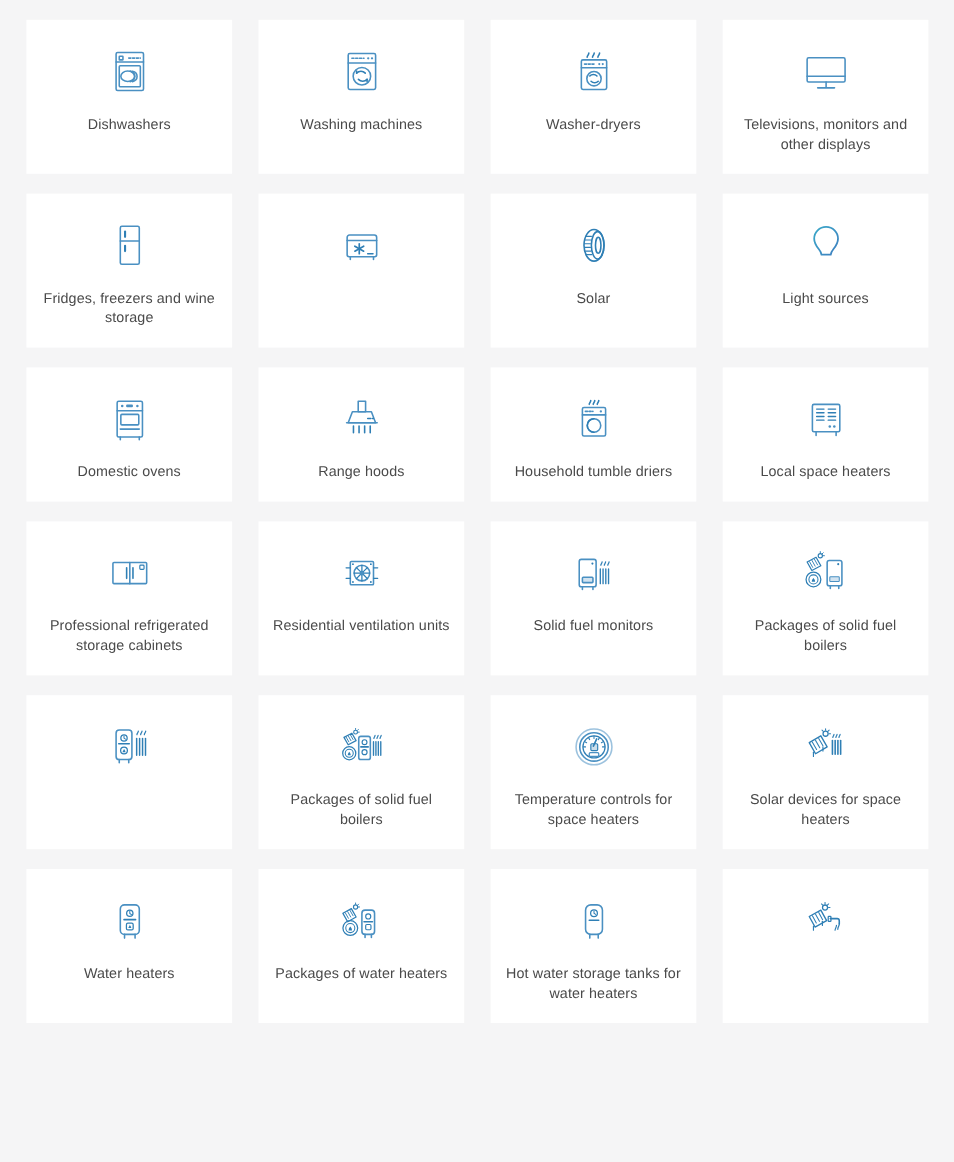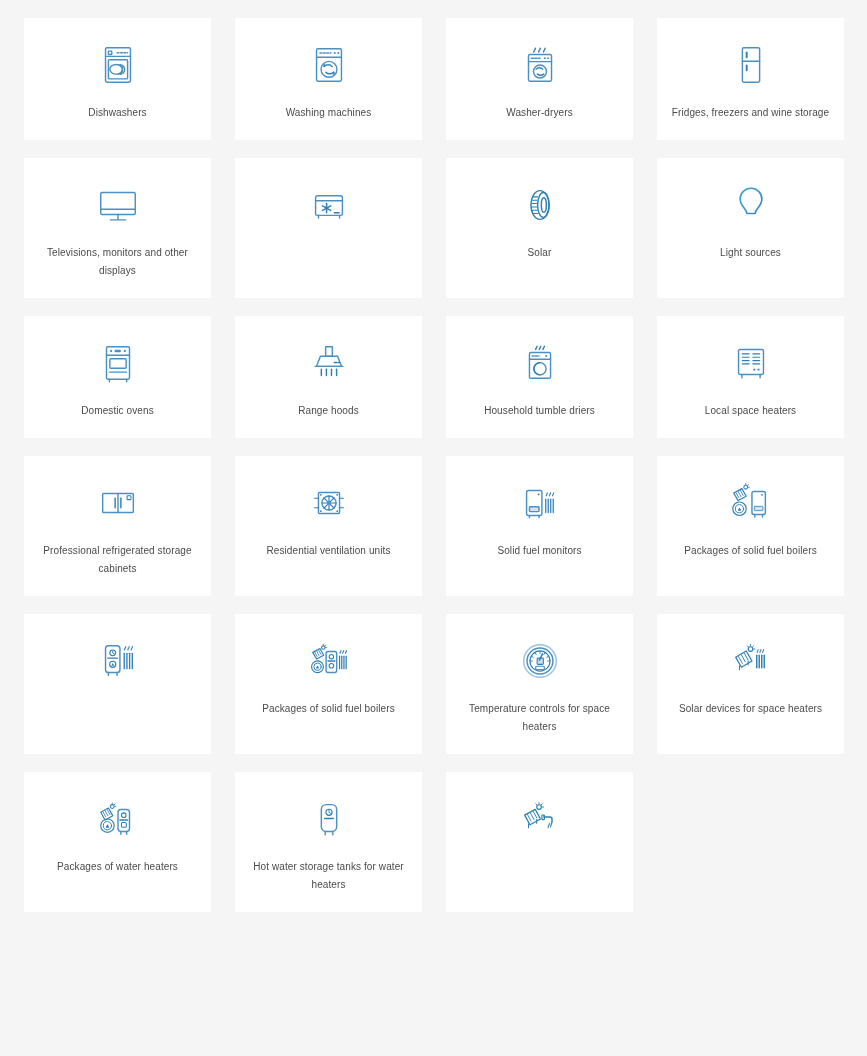--- a/index.html
+++ b/index.html
@@ -37,21 +37,21 @@
   }
   .icon-box {
     height: 50px;
     display: flex;
     align-items: center;
     justify-content: center;
     margin-bottom: 14px;
   }
   .icon-box svg { display: block; }
   .card-label {
-    font-size: 10px;
+    font-size: 13px;
     line-height: 18px;
     color: #4a4a4a;
     text-align: center;
     letter-spacing: 0.1px;
   }
   
   #grid > .card { align-self: stretch; }
 </style>
 </head>
 <body>
@@ -99,38 +99,38 @@
           <circle cx="24" cy="30.8" r="6.8"></circle>
           <path d="M20 28.3c1.8-1.9 5-1.9 6.8 0M28 33.3c-1.8 1.9-5 1.9-6.8 0" stroke="#2f7fb5"></path>
           <path d="M17.5 10.5c0-2 1.6-2 1.6-4M22.6 10.5c0-2 1.6-2 1.6-4M27.7 10.5c0-2 1.6-2 1.6-4" stroke="#2f7fb5"></path>
         </svg>
       </div>
       <div class="card-label">Washer-dryers</div>
     </div>
     <div class="card">
       <div class="icon-box">
         <svg width="46" height="46" viewBox="0 0 48 48" fill="none" stroke="#4a90c2" stroke-width="1.5" stroke-linecap="round" stroke-linejoin="round">
+          <rect x="6" y="11" width="36" height="23" rx="1.5"></rect>
+          <line x1="6" y1="28.5" x2="42" y2="28.5"></line>
+          <line x1="24" y1="34" x2="24" y2="39"></line>
+          <line x1="16" y1="39.5" x2="32" y2="39.5"></line>
+        </svg>
+      </div>
+      <div class="card-label">Televisions, monitors and other displays</div>
+    </div>
+    <div class="card">
+      <div class="icon-box">
+        <svg width="46" height="46" viewBox="0 0 48 48" fill="none" stroke="#4a90c2" stroke-width="1.5" stroke-linecap="round" stroke-linejoin="round">
           <rect x="15" y="6" width="18" height="36" rx="1.5"></rect>
           <line x1="15" y1="20" x2="33" y2="20"></line>
           <line x1="19.5" y1="11" x2="19.5" y2="16" stroke="#2f7fb5" stroke-width="2"></line>
           <line x1="19.5" y1="24.5" x2="19.5" y2="29.5" stroke="#2f7fb5" stroke-width="2"></line>
         </svg>
       </div>
       <div class="card-label">Fridges, freezers and wine storage</div>
-    </div>
-    <div class="card">
-      <div class="icon-box">
-        <svg width="46" height="46" viewBox="0 0 48 48" fill="none" stroke="#4a90c2" stroke-width="1.5" stroke-linecap="round" stroke-linejoin="round">
-          <rect x="6" y="11" width="36" height="23" rx="1.5"></rect>
-          <line x1="6" y1="28.5" x2="42" y2="28.5"></line>
-          <line x1="24" y1="34" x2="24" y2="39"></line>
-          <line x1="16" y1="39.5" x2="32" y2="39.5"></line>
-        </svg>
-      </div>
-      <div class="card-label">Televisions, monitors and other displays</div>
     </div>
     <div class="card">
       <div class="icon-box">
         <svg width="46" height="46" viewBox="0 0 48 48" fill="none" stroke="#4a90c2" stroke-width="1.5" stroke-linecap="round" stroke-linejoin="round">
           <path d="M10 16.5c0-1.2 1-2.2 2.2-2.2h23.6c1.2 0 2.2 1 2.2 2.2v16.5c0 1-.8 1.8-1.8 1.8H11.8c-1 0-1.8-.8-1.8-1.8z"></path>
           <line x1="10" y1="19.5" x2="38" y2="19.5"></line>
           <line x1="13" y1="35" x2="13" y2="37.5"></line>
           <line x1="35" y1="35" x2="35" y2="37.5"></line>
           <line x1="29.5" y1="32" x2="34.5" y2="32" stroke="#2f7fb5"></line>
           <g stroke="#2f7fb5" stroke-width="1.6">
@@ -457,20 +457,35 @@
             <path d="M33.3 15c0-1.5 1.1-1.5 1.1-3"></path>
             <path d="M36.2 15c0-1.5 1.1-1.5 1.1-3"></path>
           </g>
         </svg>
       </div>
       <div class="card-label">Solar devices for space heaters</div>
     </div>
     <div class="card">
       <div class="icon-box">
         <svg width="46" height="46" viewBox="0 0 48 48" fill="none" stroke="#4a90c2" stroke-width="1.5" stroke-linecap="round" stroke-linejoin="round">
+          <rect x="15" y="9" width="18" height="28" rx="4"></rect>
+          <circle cx="24" cy="17" r="3" stroke="#2f7fb5" stroke-width="1.2"></circle>
+          <path d="M24 15v2.2l1.6 1" stroke="#2f7fb5" stroke-width="1"></path>
+          <line x1="18.5" y1="23" x2="29.5" y2="23" stroke="#2f7fb5"></line>
+          <rect x="20.8" y="26.4" width="6.4" height="6.4" rx="1.4" stroke="#2f7fb5" stroke-width="1.2"></rect>
+          <path d="M22.6 31c.4-1.7 1.4-2 1.4-3.4.3 1.4 1.4 1.7 1.4 3.4z" fill="#2f7fb5" stroke="none"></path>
+          <line x1="19" y1="37" x2="19" y2="40.5"></line>
+          <line x1="29" y1="37" x2="29" y2="40.5"></line>
+        </svg>
+      </div>
+      <div class="card-label">Water heaters</div>
+    </div>
+    <div class="card">
+      <div class="icon-box">
+        <svg width="46" height="46" viewBox="0 0 48 48" fill="none" stroke="#4a90c2" stroke-width="1.5" stroke-linecap="round" stroke-linejoin="round">
           <path d="M6 17l8-4.5 4.5 8-8 4.5z" stroke="#2f7fb5" stroke-width="1.2"></path>
           <g stroke="#2f7fb5" stroke-width="0.9">
             <line x1="8.3" y1="16.6" x2="11.2" y2="21.7"></line>
             <line x1="10.5" y1="15.4" x2="13.4" y2="20.5"></line>
             <line x1="12.7" y1="14.2" x2="15.6" y2="19.3"></line>
           </g>
           <circle cx="18" cy="11" r="2" stroke="#2f7fb5" stroke-width="1.1"></circle>
           <g stroke="#2f7fb5" stroke-width="0.9">
             <line x1="18" y1="7.2" x2="18" y2="8.4"></line>
             <line x1="21.8" y1="11" x2="20.6" y2="11"></line>

